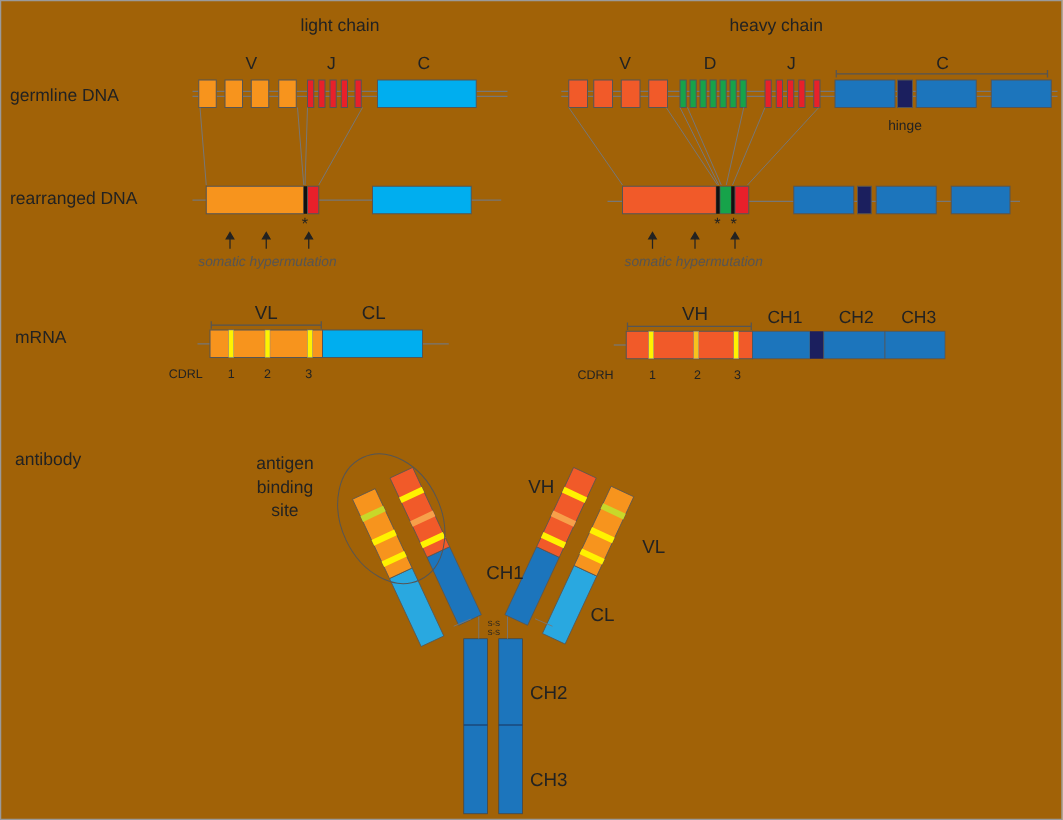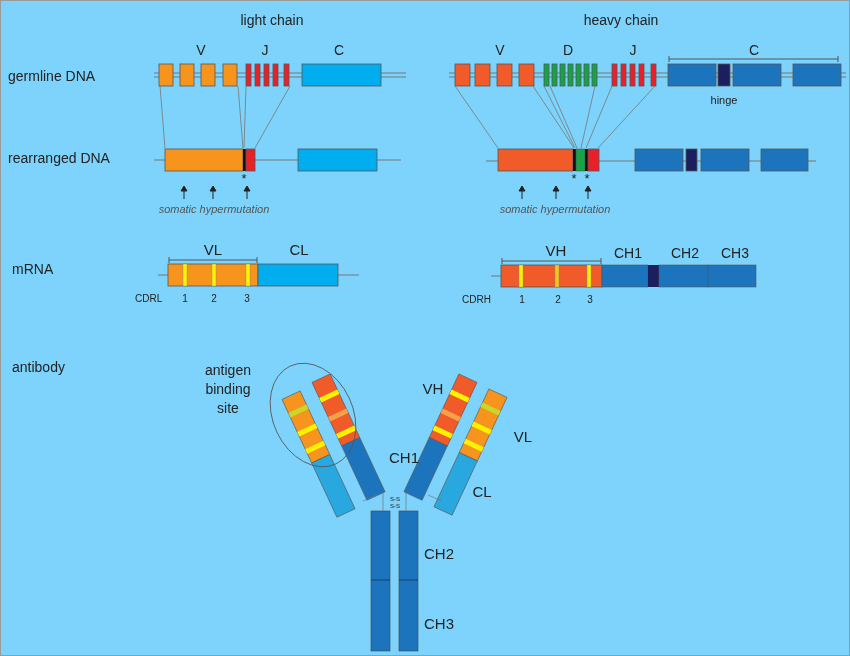--- a/index.html
+++ b/index.html
@@ -1,19 +1,19 @@
 <!DOCTYPE html>
 <html><head>
 <meta charset="utf-8">
 <style>
   html, body { margin: 0; padding: 0; background: #ffffff; }
   body { width: 850px; height: 656px; overflow: hidden; }
   #frame {
     position: absolute; left: 0; top: 0; width: 848px; height: 654px;
-    border: 1px solid #9a9a9a; border-bottom: 2px solid #9a9a9a; background: #7dd3fc;
+    border: 1px solid #9a9a9a; border-bottom: 2px solid #9a9a9a; background: #a16207;
   }
   svg { position: absolute; left: 0; top: 0; }
   .lbl { font-family: "Liberation Sans", sans-serif; fill: #222; }
   .ital { font-family: "Liberation Sans", sans-serif; font-style: italic; fill: #555; }
 </style>
 </head>
 <body>
 
 <div id="frame">
 <svg id="dia" width="850" height="656" viewBox="0 0 850 656">

